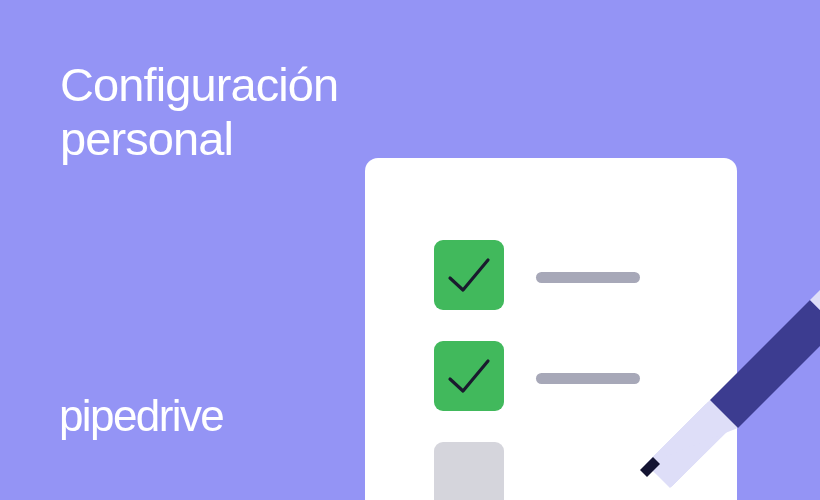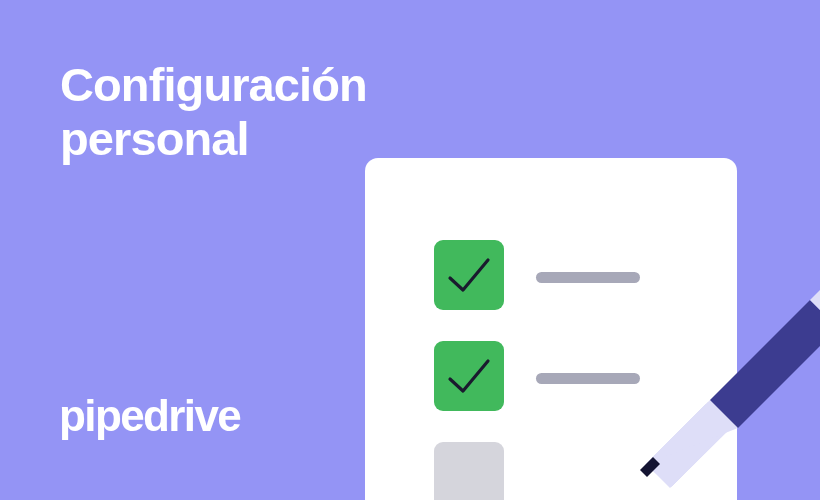--- a/index.html
+++ b/index.html
@@ -23,33 +23,33 @@
 
   
   #headline {
     position: absolute;
     left: 60px;
     top: 58px;
     width: 340px;
     color: #ffffff;
     font-size: 47px;
     line-height: 54px;
-    font-weight: bold;
+    font-weight: normal;
     letter-spacing: -0.9px;
     white-space: pre-line;
   }
 
   #brand-logo {
     position: absolute;
     left: 59px;
     top: 391px;
     color: #ffffff;
     font-size: 44px;
     line-height: 50px;
-    font-weight: bold;
+    font-weight: normal;
     letter-spacing: -1.6px;
   }
 
   
   #checklist-card {
     position: absolute;
     left: 365px;
     top: 158px;
     width: 372px;
     height: 345px;

